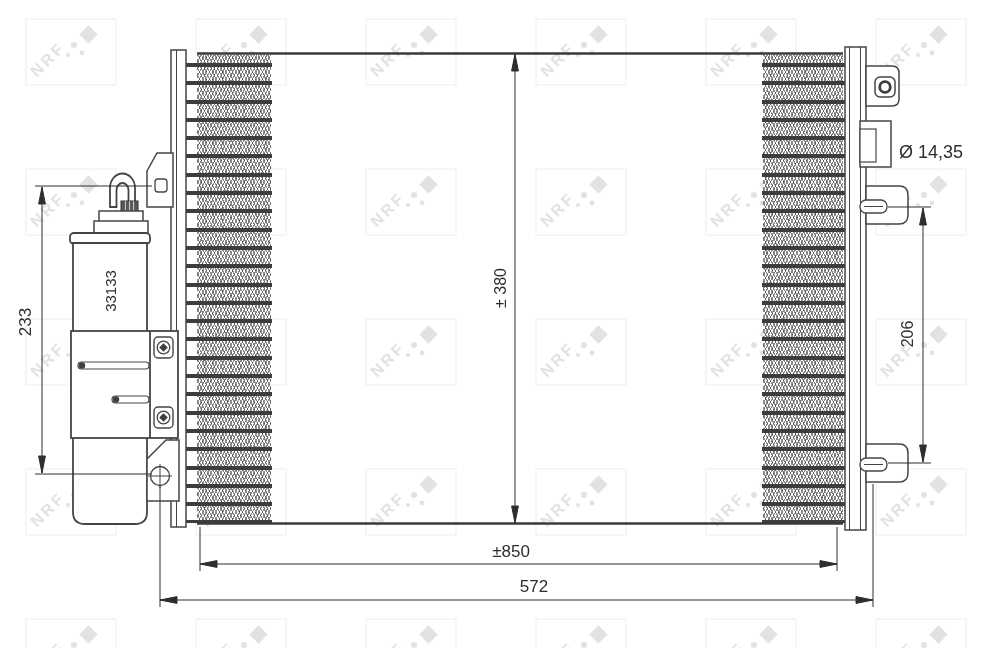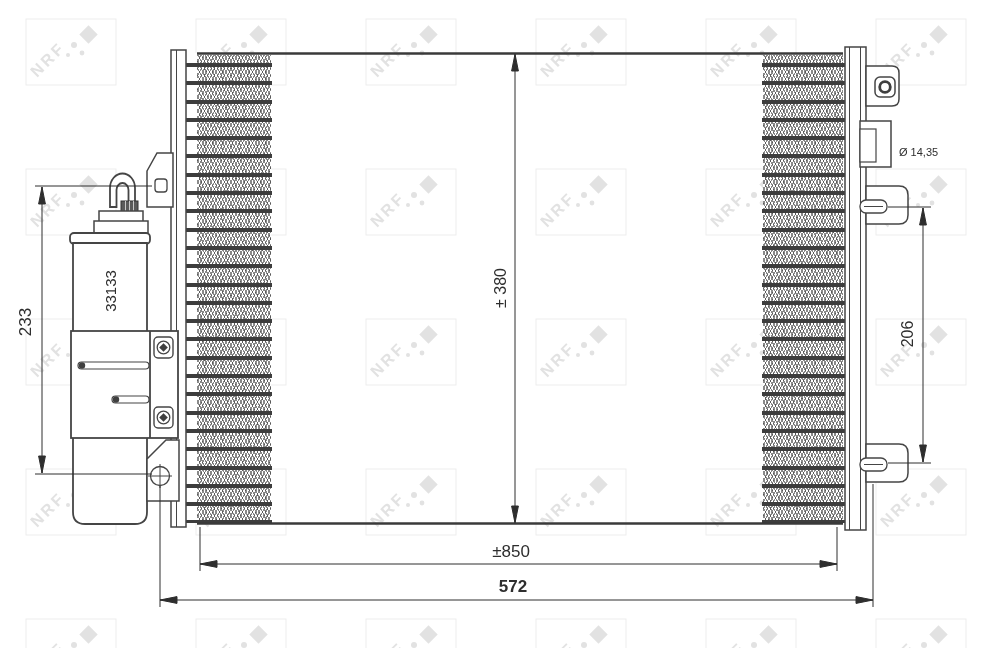--- a/index.html
+++ b/index.html
@@ -411,16 +411,16 @@
         <polygon points="873,600 856,596.6 856,603.4"></polygon>
       </g>
     </g>
   </svg>
 
   <div class="lbl rot" style="left:6px;top:313px;width:40px;">233</div>
   <div class="lbl rot" style="left:85px;top:282px;width:52px;font-size:15px;">33133</div>
   <div class="lbl rot" style="left:477px;top:279px;width:48px;font-size:16px;">± 380</div>
   <div class="lbl rot" style="left:888px;top:325px;width:40px;font-size:16px;">206</div>
   <div class="lbl" style="left:471px;top:543px;width:80px;">±850</div>
-  <div class="lbl" style="left:473px;top:578px;width:80px;font-weight:bold;">572</div>
-  <div class="lbl" style="left:899px;top:143px;width:75px;text-align:left;font-size:11px;">Ø 14,35</div>
+  <div class="lbl" style="left:494px;top:578px;width:80px;">572</div>
+  <div class="lbl" style="left:899px;top:143px;width:75px;text-align:left;font-size:18px;">Ø 14,35</div>
 
 </div>
 
 </body></html>

